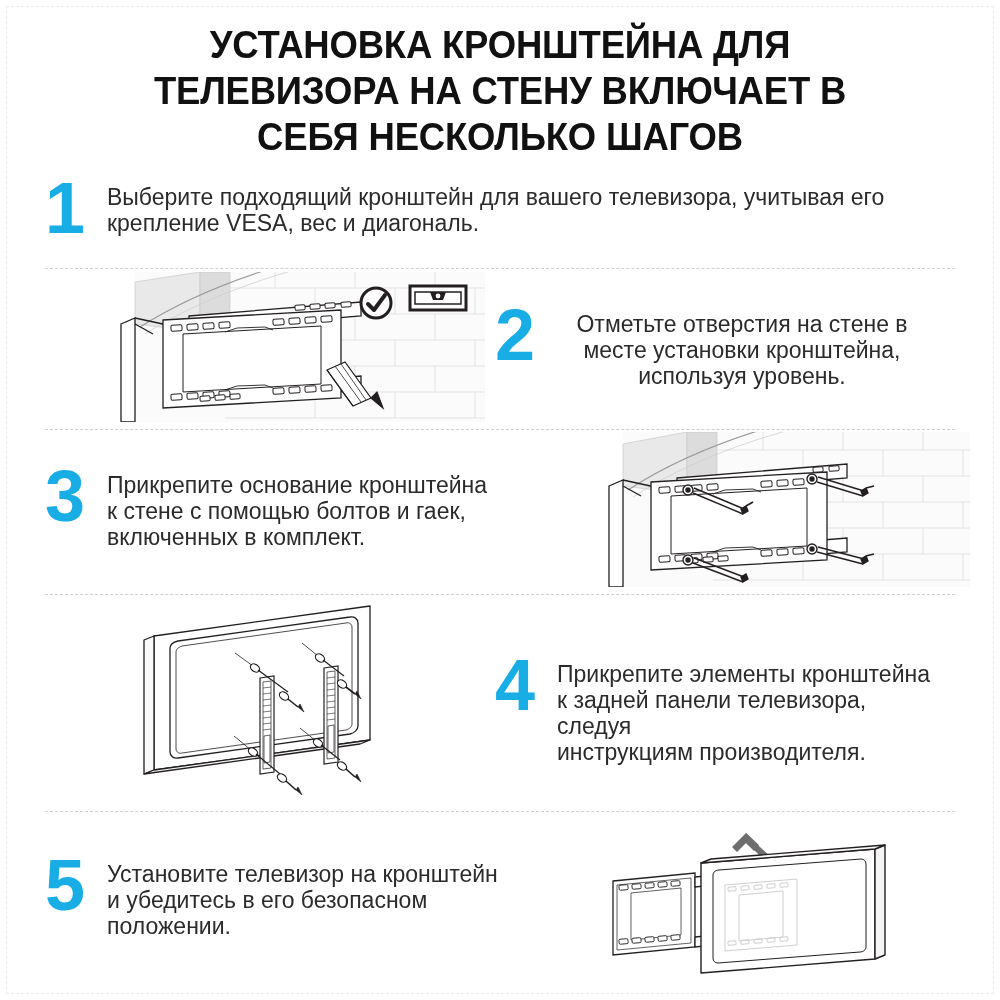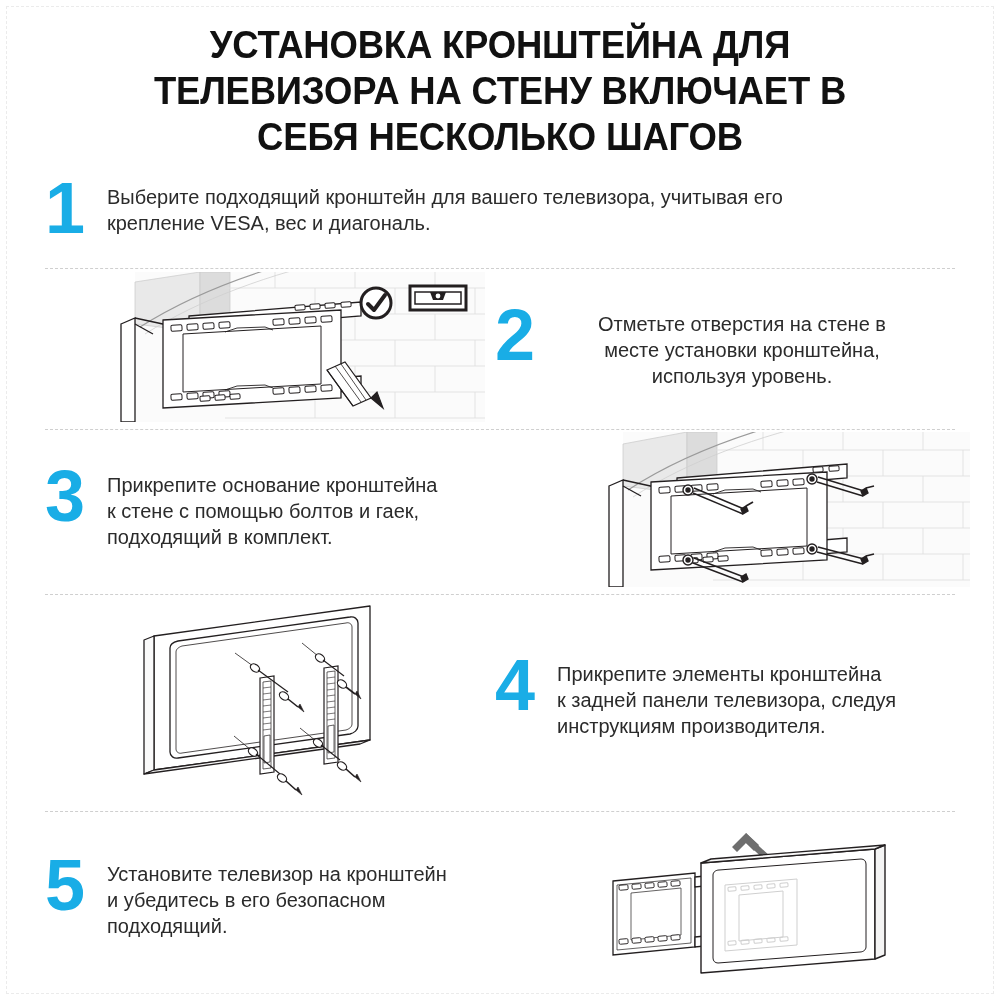--- a/index.html
+++ b/index.html
@@ -63,21 +63,21 @@
     font-weight: 700;
     font-size: 72px;
     line-height: 60px;
     color: #19ADE6;
     width: 62px;
     flex: 0 0 62px;
     text-align: left;
     user-select: none;
   }
   .step-text {
-    font-size: 20px;
+    font-size: 23px;
     line-height: 26px;
     color: #2b2b2b;
     padding-top: 6px;
     white-space: pre-line;
   }
 
   
   .sep {
     position: absolute;
     height: 0;
@@ -237,21 +237,21 @@
 месте установки кронштейна,
 используя уровень.</div>
   </div>
 
   <div class="sep" style="top:429px;"></div>
 
   <div class="step" style="left:45px; top:466px; width:470px;">
     <div class="step-num">3</div>
     <div class="step-text" style="width:400px;">Прикрепите основание кронштейна
 к стене с помощью болтов и гаек,
-подходящий в комплект.</div>
+включенных в комплект.</div>
   </div>
 
   <div class="illus" style="left:595px; top:432px; width:375px; height:155px;">
     <svg viewBox="0 0 375 155" xmlns="http://www.w3.org/2000/svg">
       <g>
         <rect x="28" y="0" width="347" height="155" fill="#fbfbfb"></rect>
         <polygon points="28,12 92,0 92,62 28,54" fill="#e9e9e9" stroke="#c9c9c9" stroke-width="0.7"></polygon>
         <polygon points="92,0 122,0 122,60 92,62" fill="#dcdcdc" stroke="#c9c9c9" stroke-width="0.7"></polygon>
         <g stroke="#dedede" stroke-width="0.8" fill="none">
           <line x1="118" y1="18" x2="375" y2="18"></line>
@@ -442,21 +442,21 @@
 к задней панели телевизора, следуя
 инструкциям производителя.</div>
   </div>
 
   <div class="sep" style="top:811px;"></div>
 
   <div class="step" style="left:45px; top:855px; width:470px;">
     <div class="step-num">5</div>
     <div class="step-text" style="width:400px;">Установите телевизор на кронштейн
 и убедитесь в его безопасном
-подходящий.</div>
+положении.</div>
   </div>
 
   <div class="illus" style="left:585px; top:815px; width:385px; height:165px;">
     <svg viewBox="0 0 385 165" xmlns="http://www.w3.org/2000/svg">
 
       <g fill="#6e6e6e">
         <path d="M 174 30 L 161 18 L 147 32 L 152 37 L 161 28 L 169 36 Z"></path>
         <path d="M 161 18 L 175 32 L 198 53 L 193 58 L 170 36 L 161 28 Z"></path>
       </g>
 

